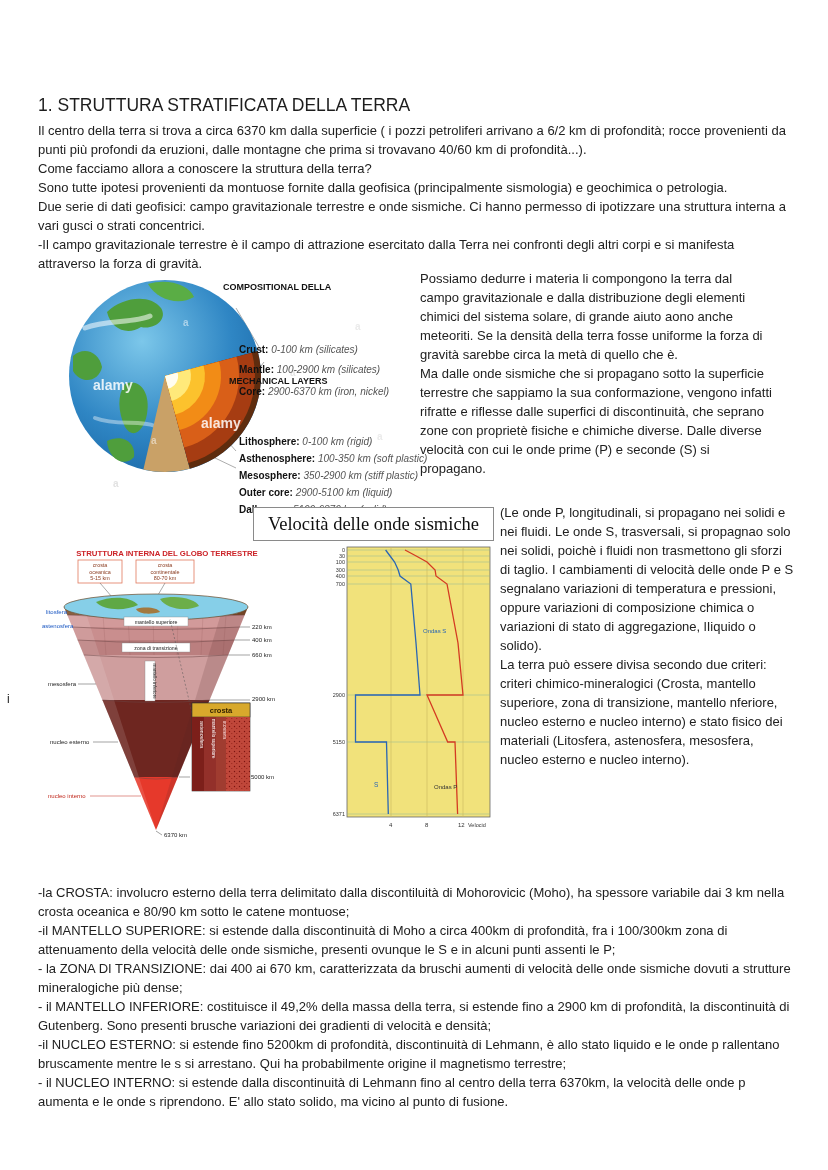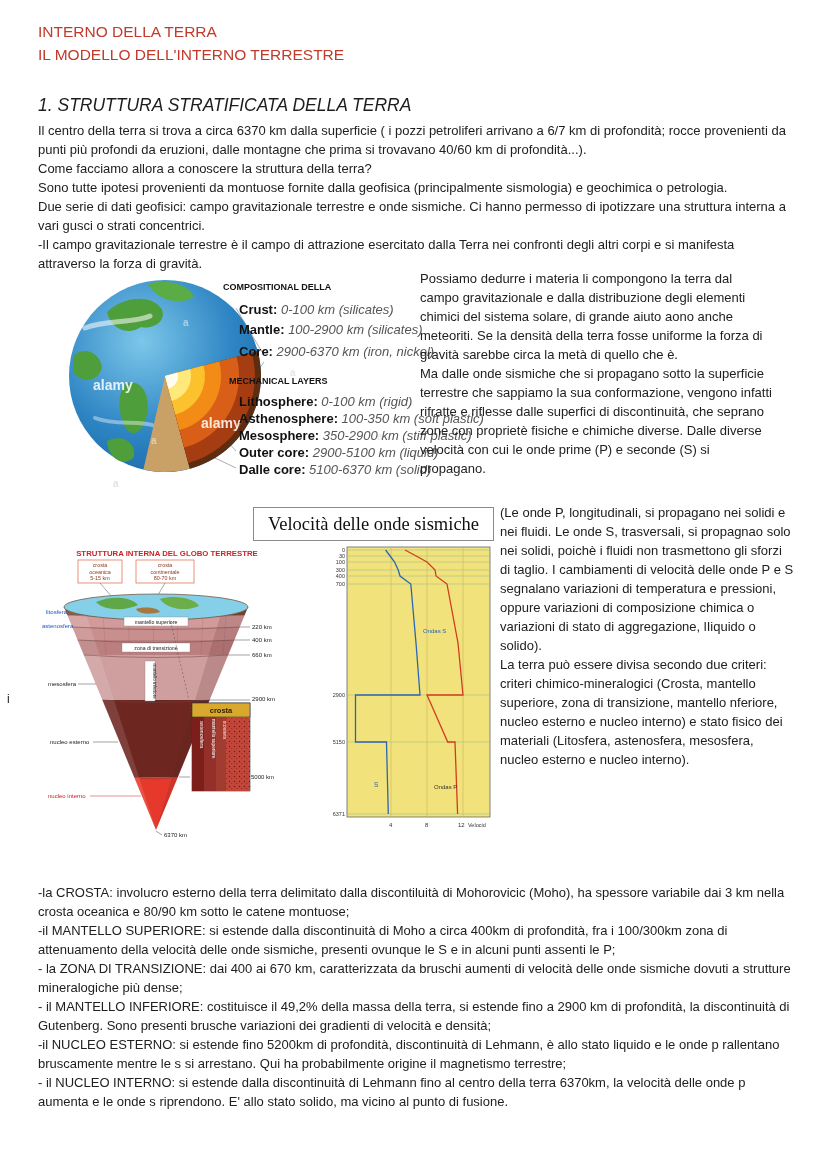--- a/index.html
+++ b/index.html
@@ -1,42 +1,40 @@
 <!DOCTYPE html>
 <html><head>
 <meta charset="utf-8">
 <style>
   html,body{margin:0;padding:0;background:#ffffff;}
   .page{position:relative;width:828px;height:1170px;background:#fff;font-family:"Liberation Sans",sans-serif;color:#202122;overflow:hidden;}
   .abs{position:absolute;}
   .red-title{font-size:15.5px;line-height:23px;color:#c13a2a;font-weight:400;white-space:nowrap;}
-  .sec-heading{font-size:17.5px;font-weight:400;color:#1d1d1d;white-space:nowrap;font-style:italic;}
+  .sec-heading{font-size:17.5px;font-weight:400;color:#1d1d1d;white-space:nowrap;}
   .body-text{font-size:13px;line-height:19px;color:#212121;}
   .body-text p{margin:0;}
   .efig{position:absolute;left:55px;top:268px;width:365px;height:225px;}
   .efig svg{position:absolute;left:0;top:0;}
   .ltitle{position:absolute;font-size:9px;font-weight:700;color:#111;white-space:nowrap;}
-  .litem{position:absolute;font-size:13px;color:#111;white-space:nowrap;}
+  .litem{position:absolute;font-size:10px;color:#111;white-space:nowrap;margin-top:42px;}
   .litem b{font-weight:700;}
   .litem i{color:#555;font-style:italic;}
   .chart-title-box{position:absolute;left:253px;top:507px;width:239px;height:32px;border:1px solid #8a8a8a;background:#fff;display:flex;align-items:center;justify-content:center;font-family:"Liberation Serif","DejaVu Serif",serif;font-size:18.5px;color:#101010;}
   .stray-i{position:absolute;left:7px;top:692px;font-size:12px;color:#222;}
 </style>
 </head>
 <body>
 
 <div class="page">
 
-  <div class="abs red-title" style="left:38px;top:20px">INTERNO DELLA TERRA</div>
-  <div class="abs red-title" style="left:38px;top:43px">IL MODELLO DELL'INTERNO TERRESTRE</div>
 
   <div class="abs sec-heading" style="left:38px;top:95px">1. STRUTTURA STRATIFICATA DELLA TERRA</div>
 
   <div class="abs body-text" style="left:38px;top:121px;width:756px">
-    <p>Il centro della terra si trova a circa 6370 km dalla superficie ( i pozzi petroliferi arrivano a 6/7 km di profondità; rocce provenienti da punti più profondi da eruzioni, dalle montagne che prima si trovavano 40/60 km di profondità...).</p>
+    <p>Il centro della terra si trova a circa 6370 km dalla superficie ( i pozzi petroliferi arrivano a 6/2 km di profondità; rocce provenienti da punti più profondi da eruzioni, dalle montagne che prima si trovavano 40/60 km di profondità...).</p>
     <p>Come facciamo allora a conoscere la struttura della terra?</p>
     <p>Sono tutte ipotesi provenienti da montuose fornite dalla geofisica (principalmente sismologia) e geochimica o petrologia.</p>
     <p>Due serie di dati geofisici: campo gravitazionale terrestre e onde sismiche. Ci hanno permesso di ipotizzare una struttura interna a vari gusci o strati concentrici.</p>
     <p>-Il campo gravitazionale terrestre è il campo di attrazione esercitato dalla Terra nei confronti degli altri corpi e si manifesta attraverso la forza di gravità.</p>
   </div>
 
   <div class="efig">
     <svg width="365" height="225" viewBox="0 0 365 225">
       <defs>
         <radialGradient id="gOcean" cx="38%" cy="32%" r="85%">

